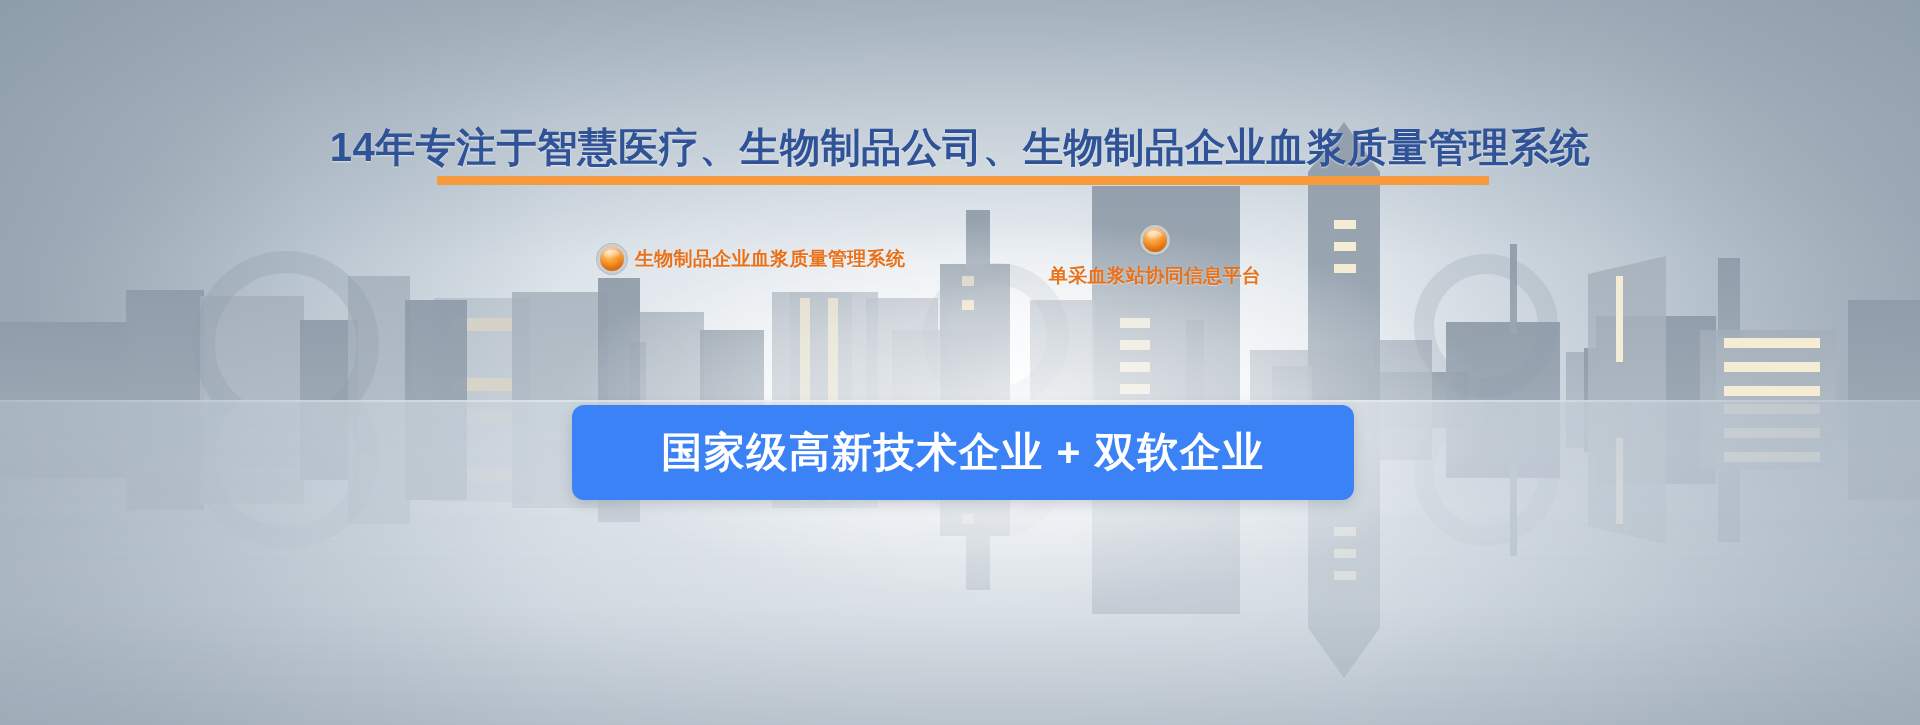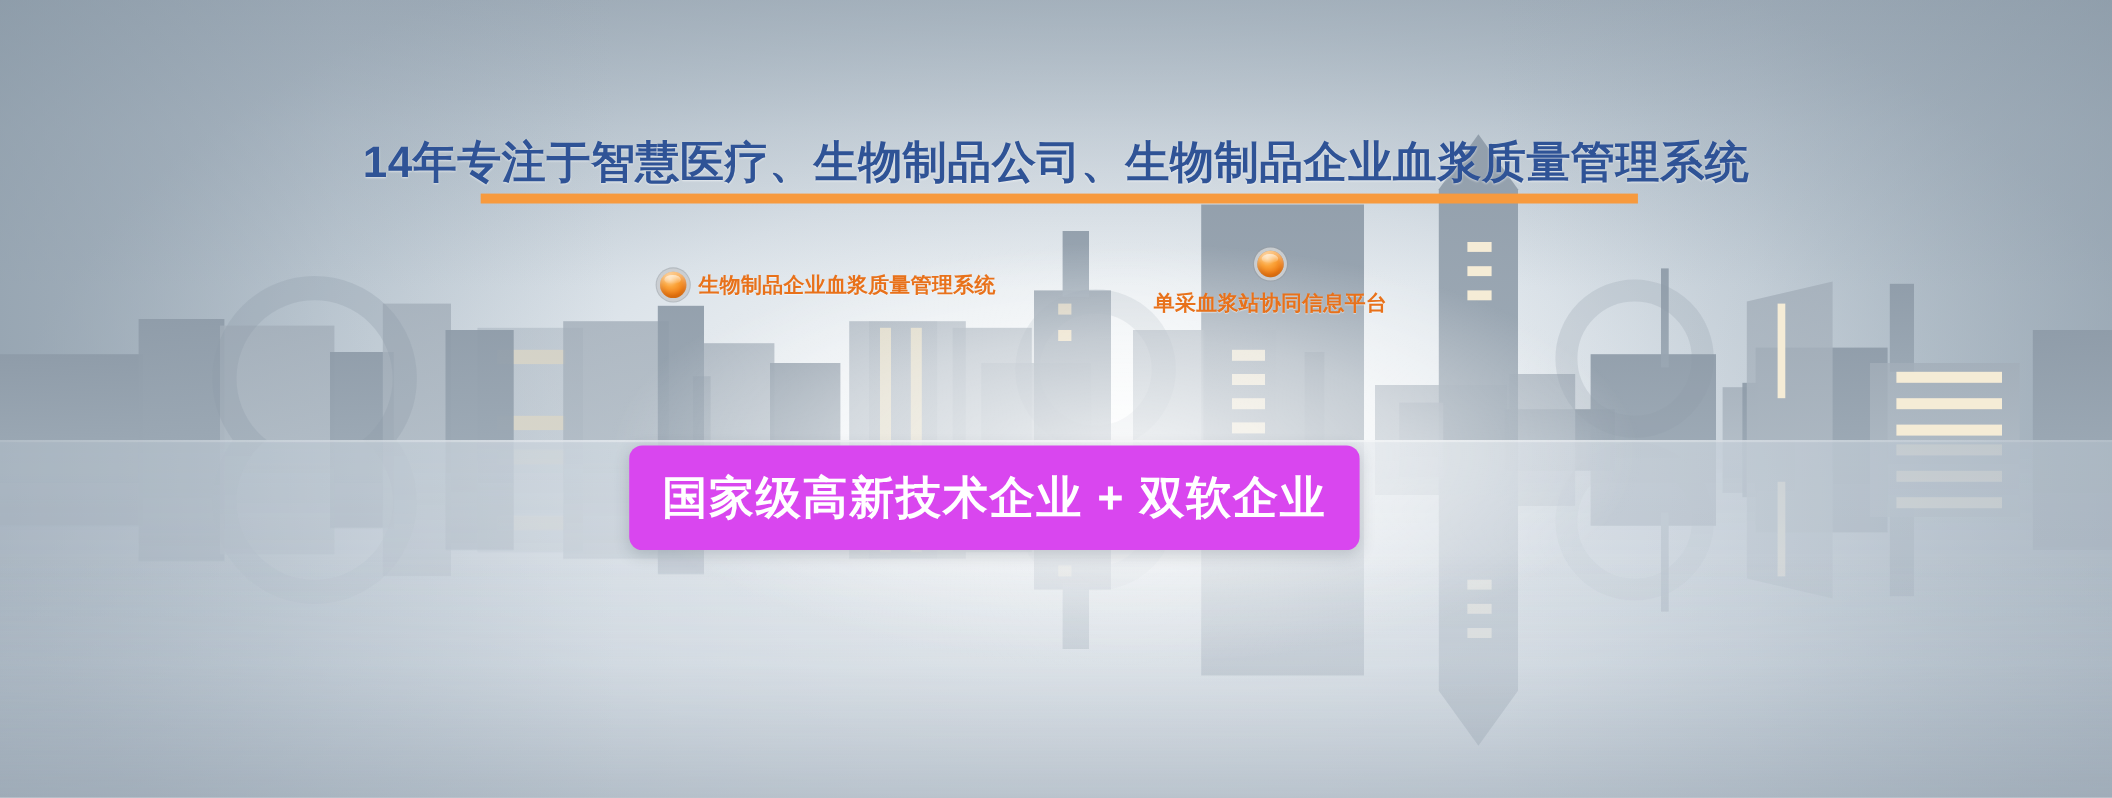--- a/index.html
+++ b/index.html
@@ -150,23 +150,23 @@
     color: #e8711a;
     white-space: nowrap;
     letter-spacing: 0.3px;
     text-shadow: 0 1px 1px rgba(255,255,255,0.5);
   }
 
   .badge-box {
     position: absolute;
     left: 572px;
     top: 405px;
-    width: 664px;
+    width: 782px;
     height: 95px;
-    background: #d946ef;
+    background: #3b82f6;
     border-radius: 12px;
     display: flex;
     align-items: center;
     justify-content: center;
     box-shadow: 0 4px 14px rgba(60,70,80,0.22);
   }
   .badge-text {
     color: #ffffff;
     font-size: 41px;
     font-weight: 700;

